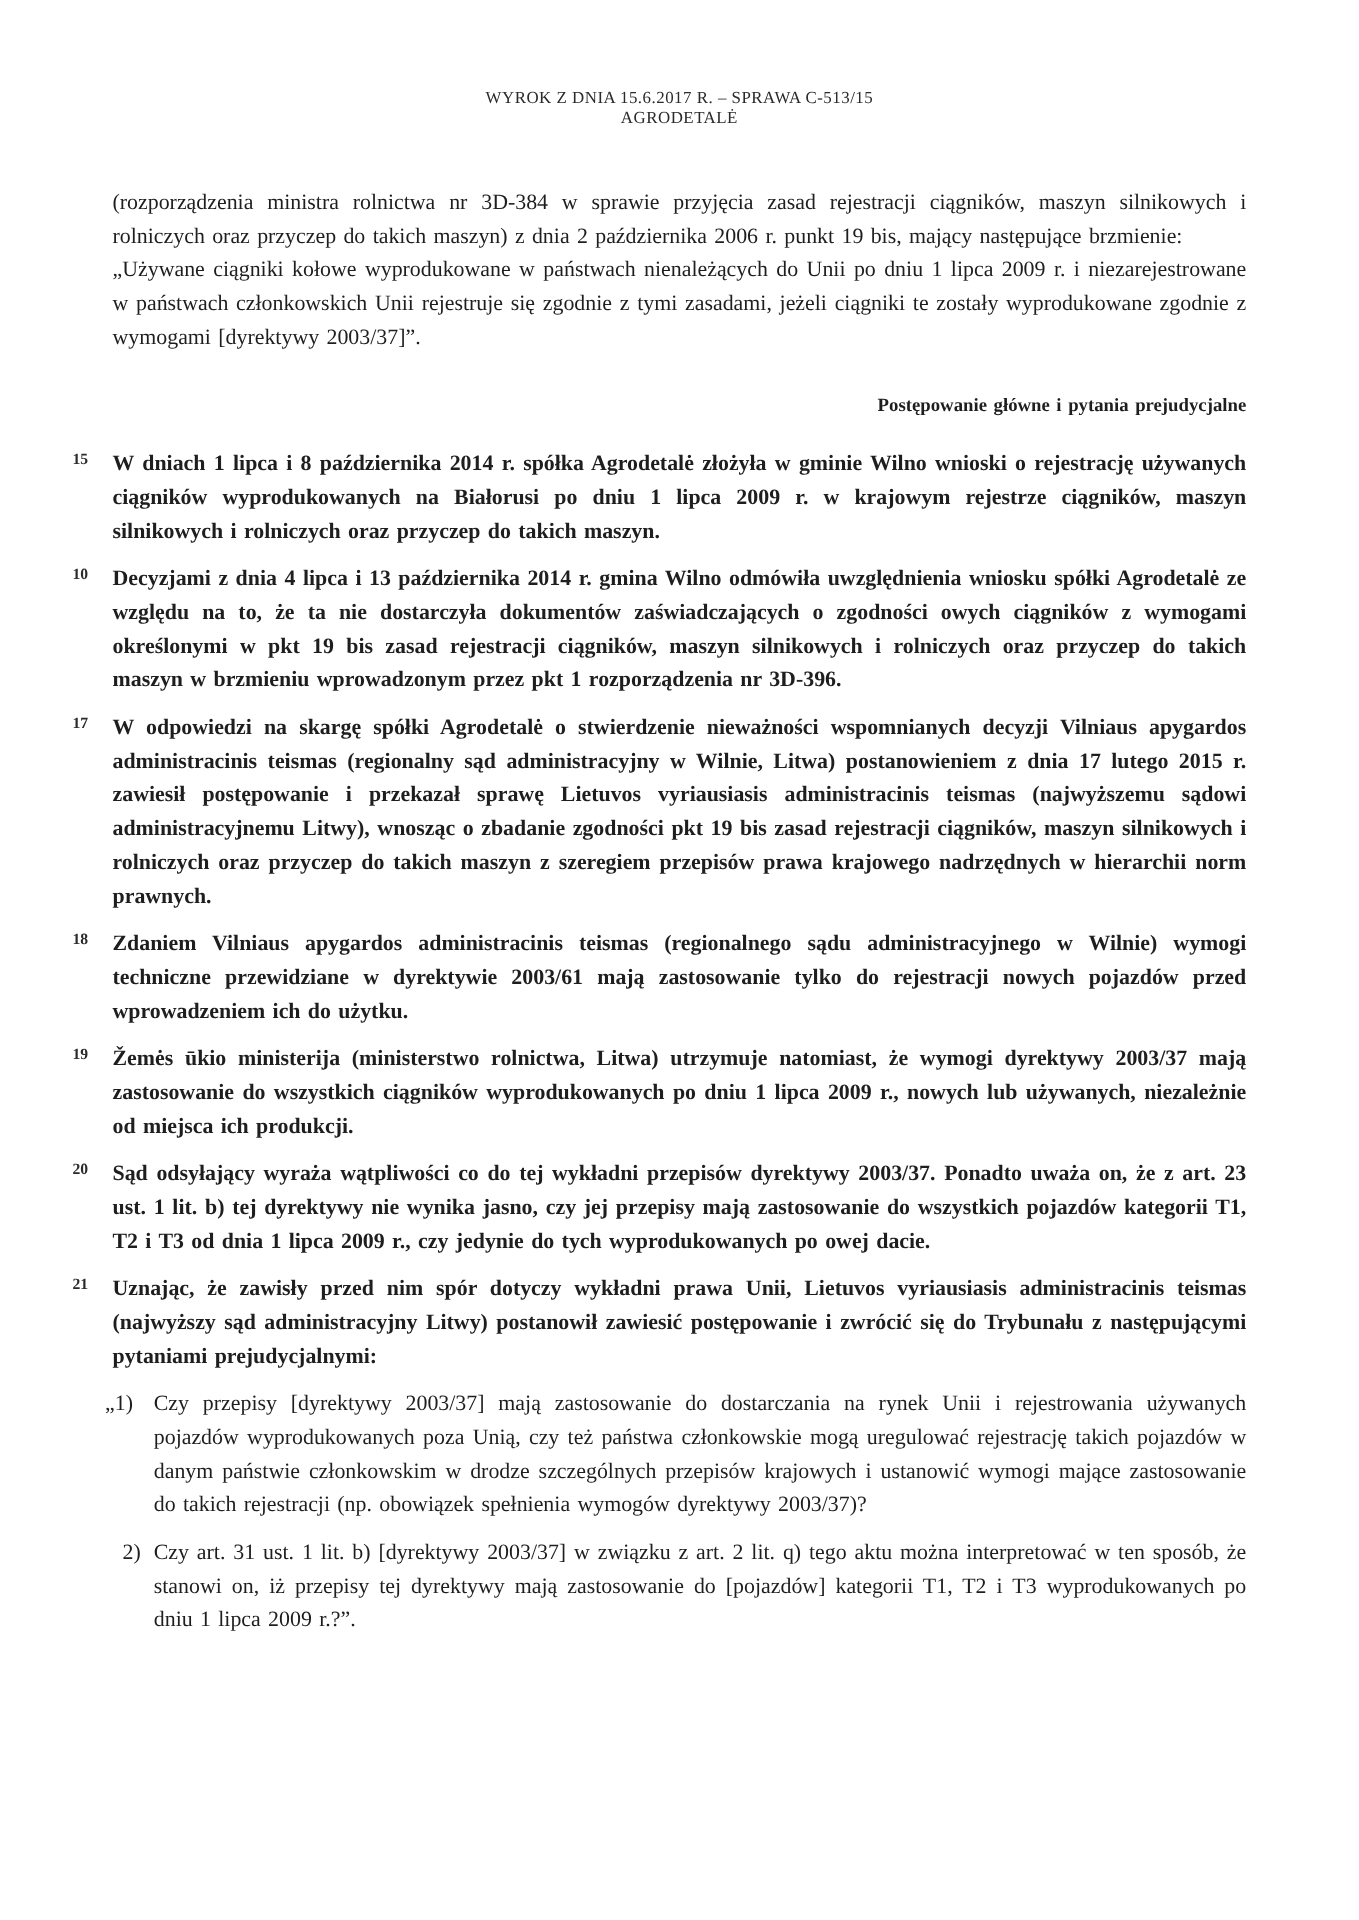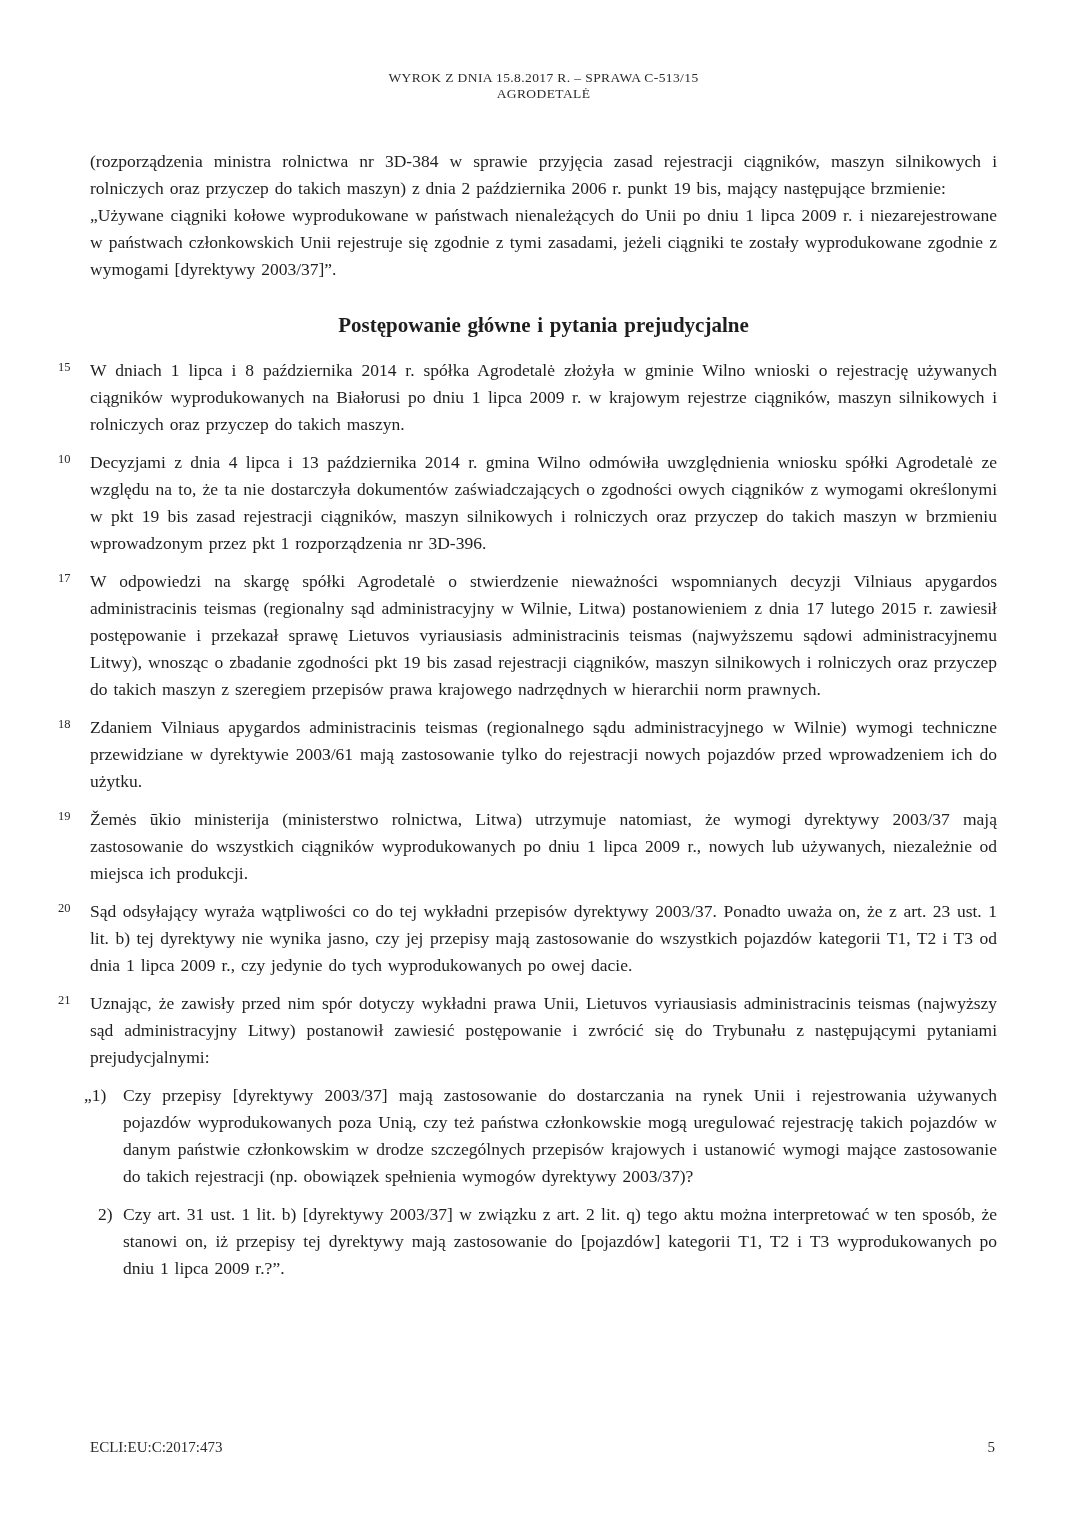--- a/index.html
+++ b/index.html
@@ -39,28 +39,29 @@
     text-align: justify;
     word-spacing: 1.5px;
   }
   .para {
     margin: 0 0 0 0;
   }
   .quote-para {
     margin: 0 0 11px 0;
   }
   .section-heading {
-    font-size: 21px;
+    font-size: 15px;
     font-weight: bold;
     margin: 29px 0 18px 0;
-    text-align: center;
+    text-align: right;
   }
   .numbered-para {
     position: relative;
     margin: 0 0 11px 0;
+    font-weight: bold;
   }
   .numbered-para > .para-number {
     position: absolute;
     left: -32px;
     top: 4px;
     font-size: 12.5px;
     line-height: 1;
     color: #2a2a2a;
   }
   .numbered-para > p {
@@ -93,21 +94,21 @@
     line-height: 18px;
     color: #2a2a2a;
   }
 </style>
 </head>
 <body>
 
 <div class="page">
 
   <header class="doc-header">
-    <div>WYROK Z DNIA 15.8.2017 R. – SPRAWA C-513/15</div>
+    <div>WYROK Z DNIA 15.6.2017 R. – SPRAWA C-513/15</div>
     <div>AGRODETALĖ</div>
   </header>
 
   <main class="doc-body">
 
     <p class="para">(rozporządzenia ministra rolnictwa nr 3D-384 w sprawie przyjęcia zasad rejestracji ciągników, maszyn silnikowych i rolniczych oraz przyczep do takich maszyn) z dnia 2 października 2006 r. punkt 19 bis, mający następujące brzmienie:</p>
 
     <p class="quote-para">„Używane ciągniki kołowe wyprodukowane w państwach nienależących do Unii po dniu 1 lipca 2009 r. i niezarejestrowane w państwach członkowskich Unii rejestruje się zgodnie z tymi zasadami, jeżeli ciągniki te zostały wyprodukowane zgodnie z wymogami [dyrektywy 2003/37]”.</p>
 
     <h2 class="section-heading">Postępowanie główne i pytania prejudycjalne</h2>
@@ -152,18 +153,14 @@
       <p>Czy przepisy [dyrektywy 2003/37] mają zastosowanie do dostarczania na rynek Unii i rejestrowania używanych pojazdów wyprodukowanych poza Unią, czy też państwa członkowskie mogą uregulować rejestrację takich pojazdów w danym państwie członkowskim w drodze szczególnych przepisów krajowych i ustanowić wymogi mające zastosowanie do takich rejestracji (np. obowiązek spełnienia wymogów dyrektywy 2003/37)?</p>
     </div>
 
     <div class="question">
       <span class="q-marker plain">2)</span>
       <p>Czy art. 31 ust. 1 lit. b) [dyrektywy 2003/37] w związku z art. 2 lit. q) tego aktu można interpretować w ten sposób, że stanowi on, iż przepisy tej dyrektywy mają zastosowanie do [pojazdów] kategorii T1, T2 i T3 wyprodukowanych po dniu 1 lipca 2009 r.?”.</p>
     </div>
 
   </main>
 
-  <footer class="doc-footer">
-    <span>ECLI:EU:C:2017:473</span>
-    <span>5</span>
-  </footer>
 
 </div>
 
 </body></html>

